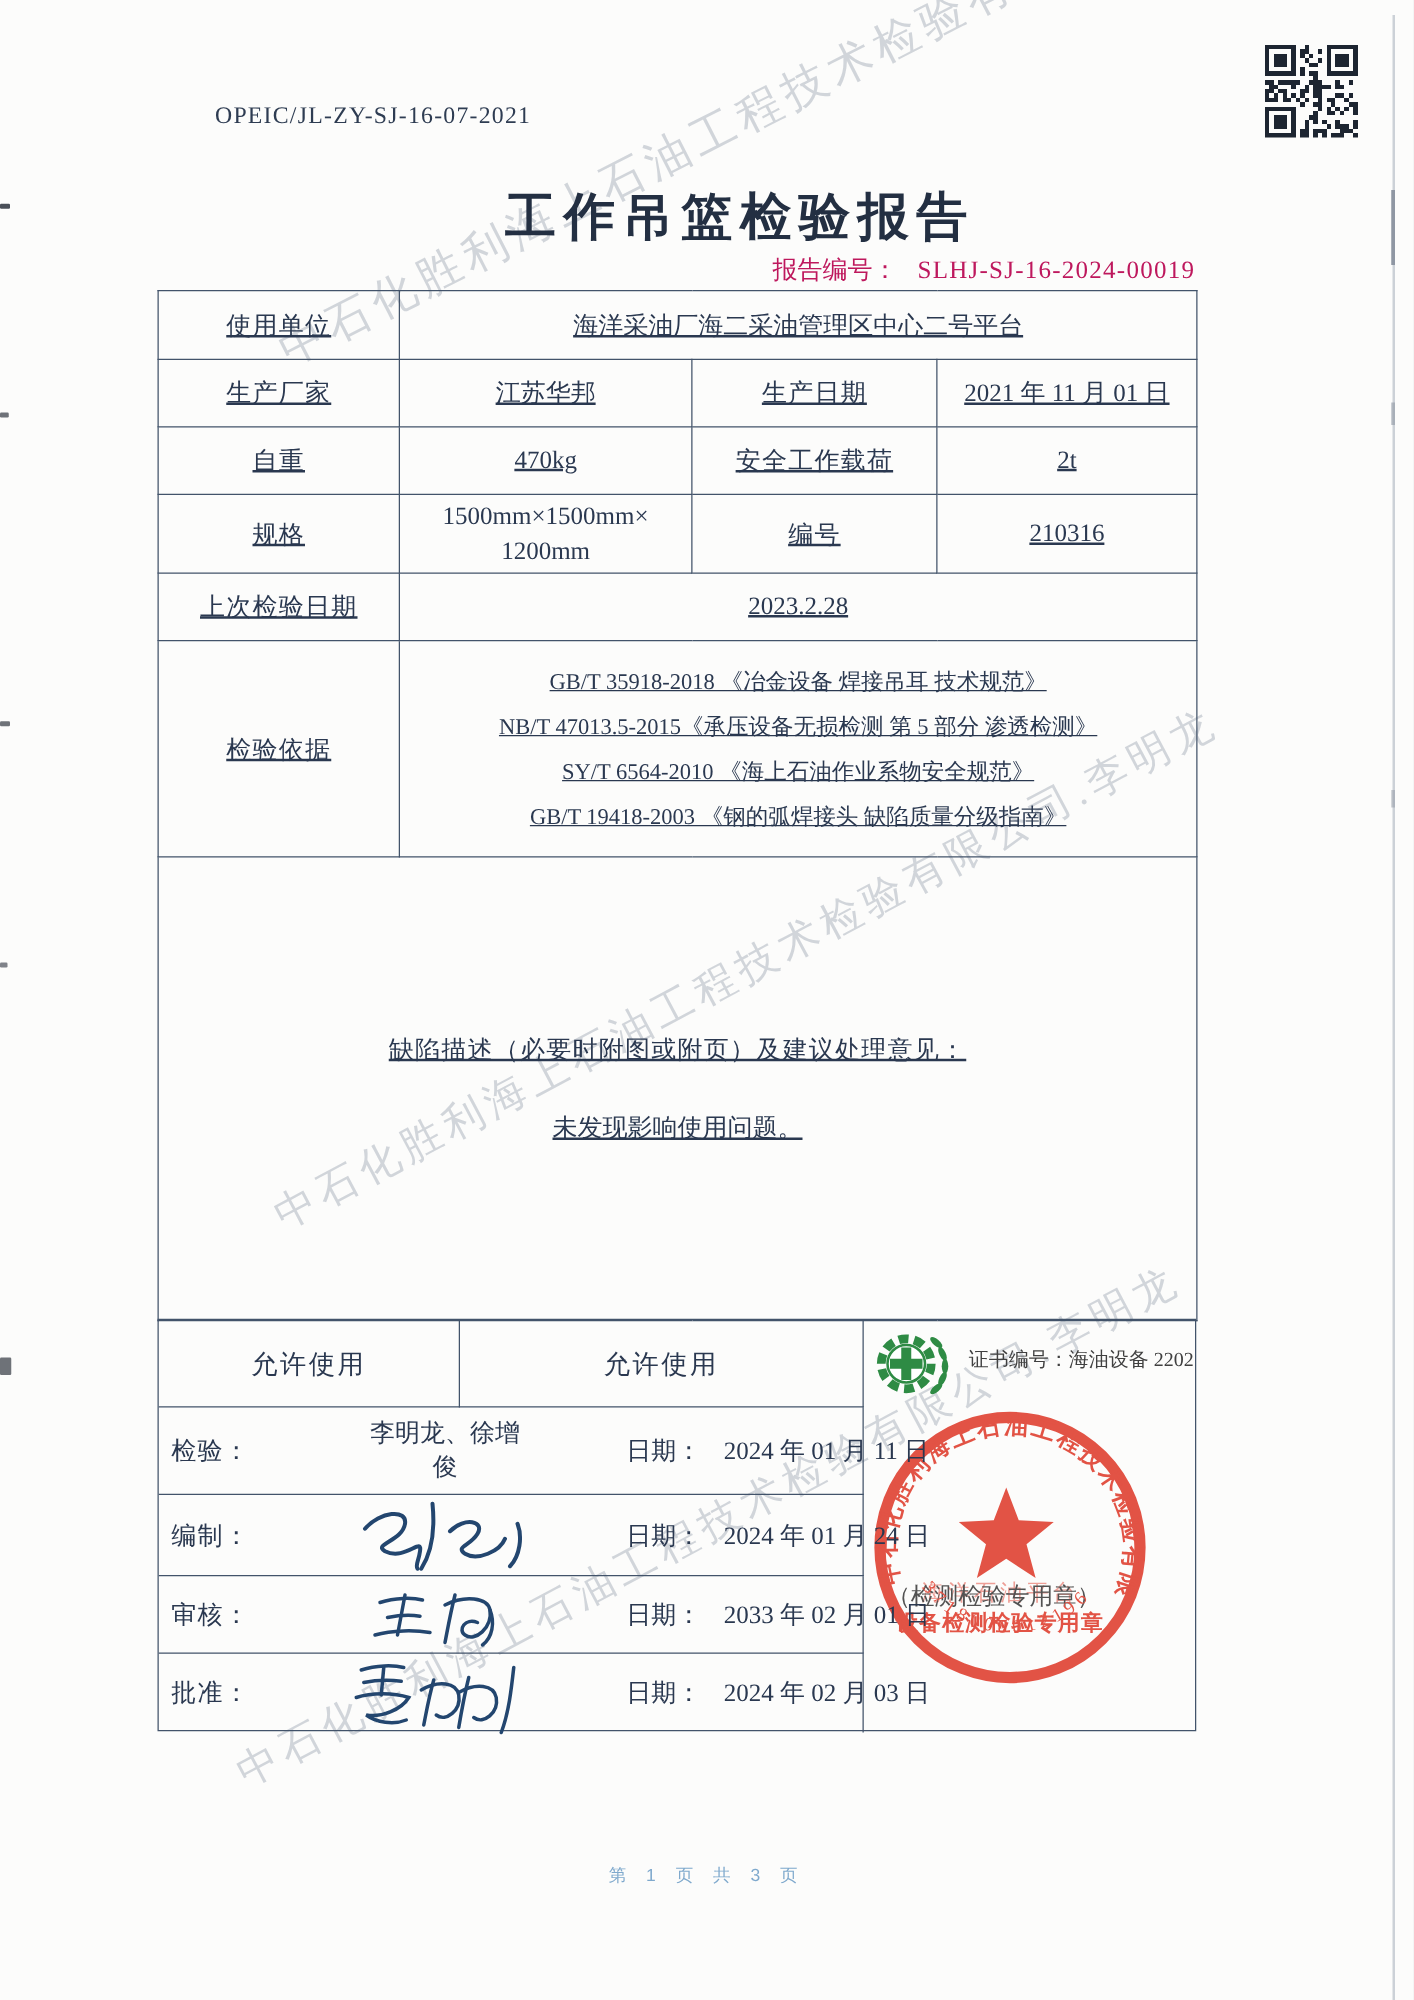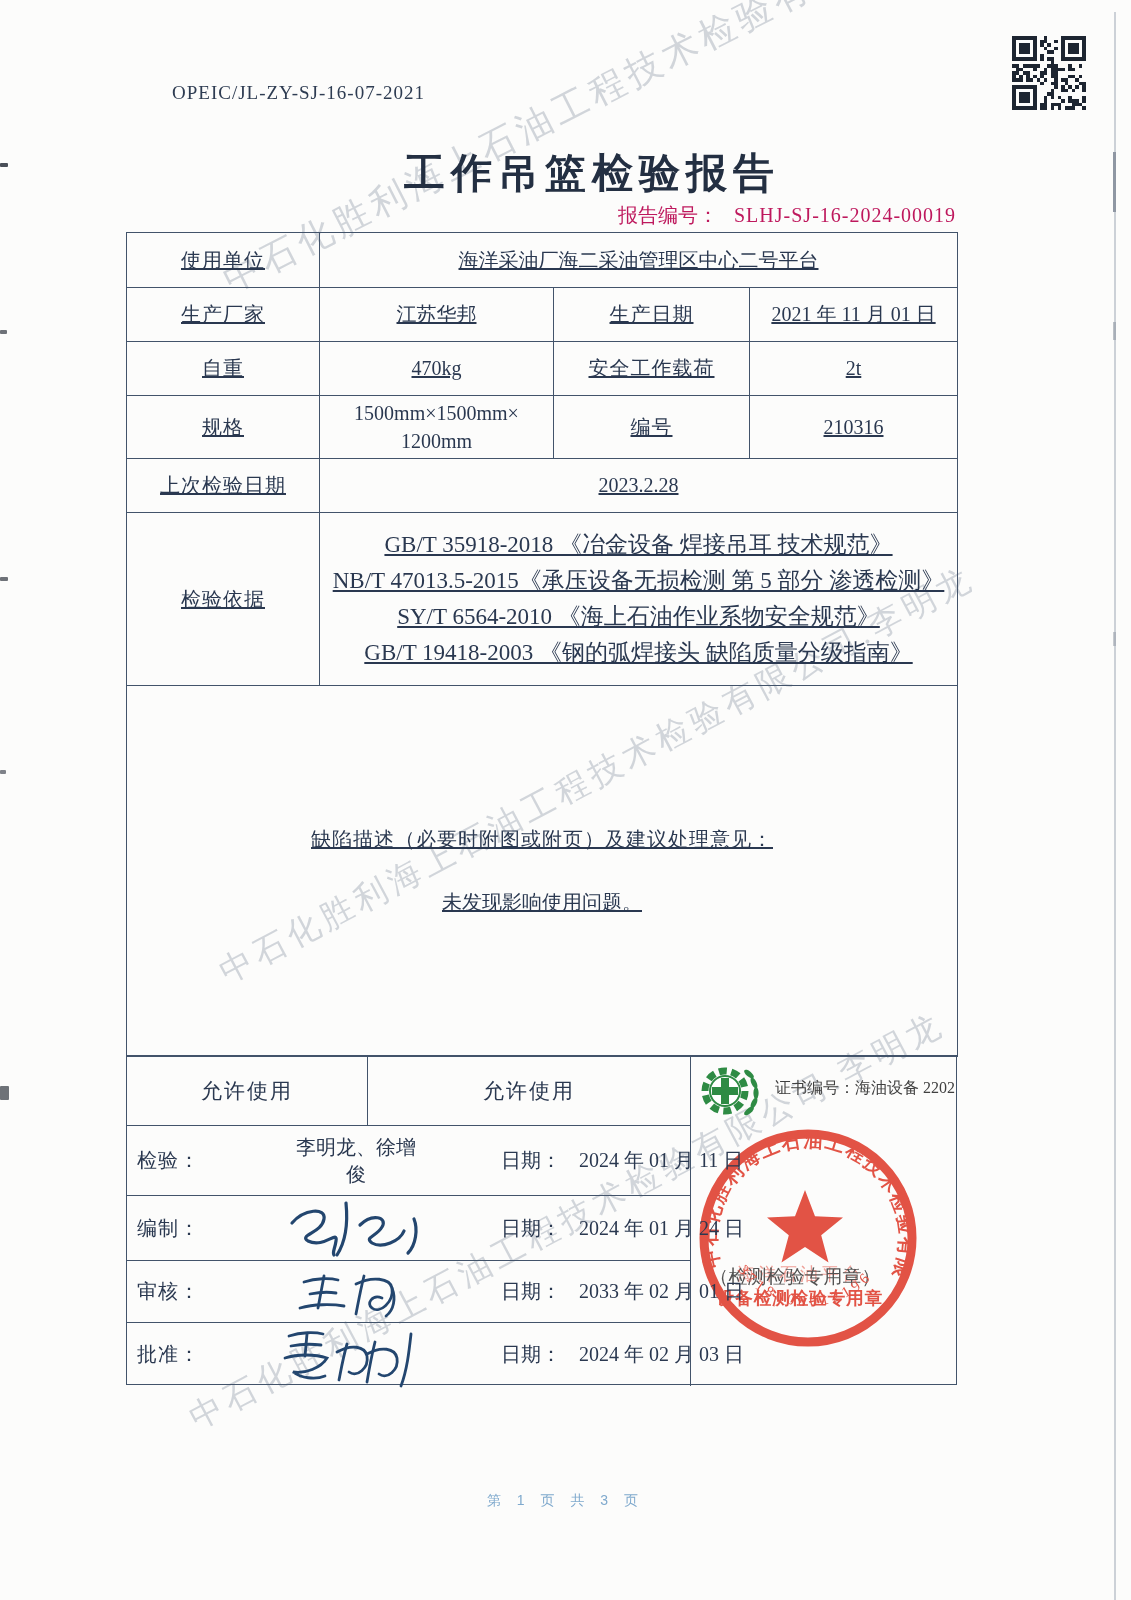--- a/index.html
+++ b/index.html
@@ -29,21 +29,21 @@
     position:absolute;left:126px;top:232px;width:831px;
     border-collapse:collapse;table-layout:fixed;
   }
   table.info td{
     border:1.6px solid #42536a;font-size:20px;text-align:center;
     vertical-align:middle;padding:2px 6px;color:#2a3850;text-decoration:underline;
   }
   td.lbl{letter-spacing:1px;}
   .spec-val{display:inline-block;white-space:pre-line;line-height:28px;}
   td.basis{ text-align:left;padding-left:22px;}
-  td.basis .bline{display:block;font-size:23px;line-height:36px;white-space:nowrap;}
+  td.basis .bline{display:block;font-size:18px;line-height:36px;white-space:nowrap;}
   td.defect{height:366px;text-align:left;vertical-align:top;padding:14px 10px 0 10px;}
   .defect-title{font-size:20px;letter-spacing:1px;}
   .defect-text{font-size:20px;margin-top:36px;}
   
   .concl{
     position:absolute;left:126px;top:1055px;width:831px;height:330px;
     display:grid;grid-template-columns:241px 323px 267px;
     grid-template-rows:70px 70px 65px 62px 63px;
     border:1.6px solid #42536a;box-sizing:border-box;font-size:20px;
   }

